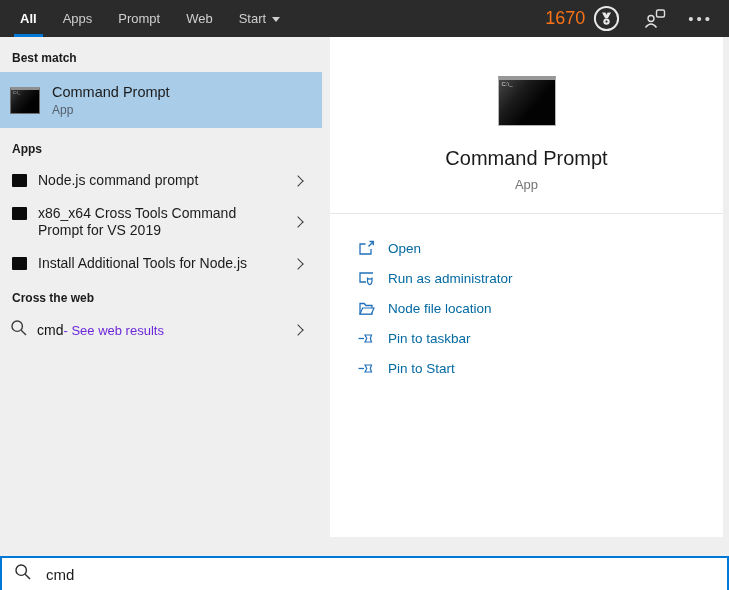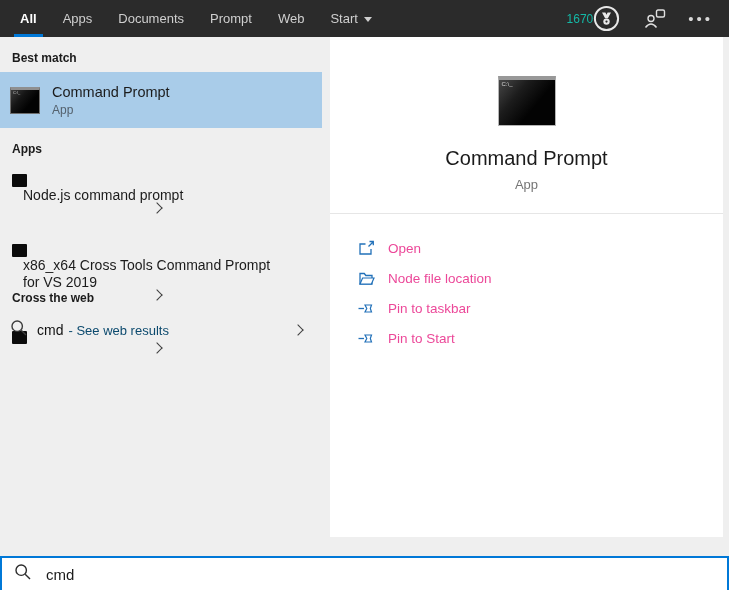--- a/index.html
+++ b/index.html
@@ -10,94 +10,91 @@
   
   .header{position:absolute;top:0;left:0;width:729px;height:37px;background:#2b2b2b;
           display:flex;align-items:stretch;box-sizing:border-box;}
   .tabs{display:flex;margin-left:14px;}
   .tab{display:flex;align-items:center;padding:3px 6px 0 6px;margin-right:14px;
        font-size:13px;color:#cfcfcf;border-bottom:3px solid transparent;box-sizing:border-box;cursor:default;}
   .tab.active{color:#ffffff;font-weight:bold;border-bottom-color:#0078d7;}
   .tab .drop-arrow{width:0;height:0;border-left:4px solid transparent;border-right:4px solid transparent;
        border-top:5px solid #cfcfcf;margin-left:6px;margin-top:1px;}
   .header-right{margin-left:auto;display:flex;align-items:center;margin-right:16px;}
-  .points{font-size:12px;color:#14b8a6;margin-right:0;}
+  .points{font-size:18px;color:#f97316;margin-right:8px;}
   .hdr-icon{display:flex;align-items:center;justify-content:center;}
   .hdr-icon.medal{margin-right:24px;}
   .hdr-icon.person{margin-right:22px;}
   .dots{color:#d8d8d8;font-size:15px;letter-spacing:3px;line-height:10px;}
 
   
   .left{position:absolute;top:37px;left:0;width:322px;bottom:34px;}
   .sec-label{position:absolute;left:12px;font-size:12px;font-weight:bold;color:#1b1b1b;text-align:right;}
   #lbl-best{top:14px;}
   #lbl-apps{top:105px;}
   #lbl-web{top:254px;}
   .best-row{position:absolute;top:35px;left:0;width:322px;height:56px;background:#a9cce9;
             display:flex;align-items:center;cursor:default;}
   .best-text{margin-left:12px;}
   .best-title{font-size:14.5px;color:#1b1b1b;}
   .best-sub{font-size:12px;color:#54616d;margin-top:3px;}
 
   .app-rows{position:absolute;top:128px;left:0;width:322px;}
-  .row{display:flex;align-items:flex-start;padding:7px 12px;box-sizing:border-box;cursor:default;flex-direction:column;}
-  .row + .row{margin-top:16px;}
+  .row{display:flex;align-items:flex-start;padding:7px 12px;box-sizing:border-box;cursor:default;}
+  .row + .row{margin-top:2px;}
   .term-icon{width:15px;height:13px;background:#0b0b0b;border-radius:1px;flex:0 0 auto;margin-top:2px;}
   .row-label{font-size:14px;color:#1b1b1b;line-height:17px;margin-left:11px;flex:1;padding-right:26px;}
   .chev{width:7px;height:7px;border-top:1.5px solid #3f3f3f;border-right:1.5px solid #3f3f3f;
         transform:rotate(45deg);align-self:center;flex:0 0 auto;margin-right:8px;}
 
   .web-row{position:absolute;top:275px;left:0;width:322px;height:36px;display:flex;align-items:center;cursor:default;}
   .web-row .mag{margin-left:10px;flex:0 0 auto;}
   .web-query{font-size:14px;color:#111;margin-left:9px;}
-  .web-suffix{font-size:13px;color:#0c4a6e;margin-left:5px;flex:1;}
+  .web-suffix{font-size:13px;color:#6d28d9;flex:1;}
   .web-row .chev{margin-right:20px;}
 
   
   .cmd-icon-sm{width:30px;height:27px;margin-left:10px;flex:0 0 auto;box-sizing:border-box;
      background:linear-gradient(130deg,#3c3c3c 0%,#151515 35%,#020202 65%);
      border:1px solid #6d6d6d;border-top:3px solid #8f8f8f;position:relative;}
   .cmd-icon-sm::after{content:"C:\\_";position:absolute;top:0;left:2px;color:#cfcfcf;font-size:4px;line-height:5px;}
   .cmd-icon-lg{width:58px;height:50px;margin:39px auto 0 auto;box-sizing:border-box;
      background:linear-gradient(130deg,#474747 0%,#1c1c1c 32%,#030303 62%);
      border:1px solid #b5b5b5;border-top:4px solid #989898;position:relative;}
   .cmd-icon-lg::after{content:"C:\\_";position:absolute;top:1px;left:3px;color:#d8d8d8;font-size:6px;line-height:6px;}
 
   
   .card{position:absolute;left:330px;top:37px;width:393px;height:500px;background:#ffffff;}
   .card-title{text-align:center;margin-top:21px;font-size:20px;color:#1b1b1b;}
   .card-sub{text-align:center;margin-top:7px;font-size:13px;color:#757575;}
   .divider{height:1px;background:#e6e6e6;margin-top:21px;}
   .actions{margin-top:19px;}
   .action{display:flex;align-items:center;height:30px;padding-left:28px;cursor:default;}
   .action-icon{width:17px;height:17px;flex:0 0 auto;margin-right:13px;display:flex;align-items:center;}
-  .action-label{font-size:13.5px;color:#ec4899;}
+  .action-label{font-size:13.5px;color:#0369a1;}
 
   
   .search-bar{position:absolute;left:0;top:556px;width:729px;height:34px;box-sizing:border-box;
       background:#ffffff;border:2px solid #0078d7;border-bottom:none;display:flex;align-items:center;}
   .search-bar .mag{margin-left:12px;flex:0 0 auto;}
   .search-input{border:none;outline:none;background:transparent;font-family:"Liberation Sans",sans-serif;
       font-size:15px;color:#1b1b1b;margin-left:12px;flex:1;height:24px;}
 </style>
 </head>
 <body>
 
 <div class="stage">
 
   <div class="header">
     <div class="tabs">
       <div class="tab active">
         <span>All</span>
       </div>
       <div class="tab">
         <span>Apps</span>
-      </div>
-      <div class="tab">
-        <span>Documents</span>
       </div>
       <div class="tab">
         <span>Prompt</span>
       </div>
       <div class="tab">
         <span>Web</span>
       </div>
       <div class="tab">
         <span>Start</span>
         <span class="drop-arrow"></span>
@@ -143,20 +140,21 @@
         <span class="row-label">Node.js command prompt</span>
         <span class="chev"></span>
       </div>
       <div class="row">
         <span class="term-icon"></span>
         <span class="row-label">x86_x64 Cross Tools Command Prompt for VS 2019</span>
         <span class="chev"></span>
       </div>
       <div class="row">
         <span class="term-icon"></span>
+        <span class="row-label">Install Additional Tools for Node.js</span>
         <span class="chev"></span>
       </div>
     </div>
 
     <div class="sec-label" id="lbl-web">Cross the web</div>
 
     <div class="web-row">
       <span class="mag">
         <svg width="18" height="18" viewBox="0 0 18 18">
           <circle cx="7.2" cy="7.2" r="5.2" fill="none" stroke="#3c3c3c" stroke-width="1.4"></circle>
@@ -181,20 +179,29 @@
           <svg width="17" height="17" viewBox="0 0 17 17">
             <path d="M13 9 v5 H2 V4 h5.5" fill="none" stroke="#2271b9" stroke-width="1.3"></path>
             <path d="M10.5 6.5 L15.3 1.7 M11.5 1.5 h3.8 v3.8" fill="none" stroke="#2271b9" stroke-width="1.3"></path>
           </svg>
         </span>
         <span class="action-label">Open</span>
       </div>
       <div class="action">
         <span class="action-icon">
           <svg width="17" height="17" viewBox="0 0 17 17">
+            <path d="M15 3 H2 v9 h6" fill="none" stroke="#2271b9" stroke-width="1.3"></path>
+            <path d="M9.5 8.3 c1.5 1.1 3 1.1 4.5 0 v3.2 c0 2.1 -2.25 3.2 -2.25 3.2 s-2.25 -1.1 -2.25 -3.2 z" fill="#ffffff" stroke="#2271b9" stroke-width="1.2"></path>
+          </svg>
+        </span>
+        <span class="action-label">Run as administrator</span>
+      </div>
+      <div class="action">
+        <span class="action-icon">
+          <svg width="17" height="17" viewBox="0 0 17 17">
             <path d="M2 14 V3.5 h4.3 l1.5 2 H14 V14 z" fill="none" stroke="#2271b9" stroke-width="1.3"></path>
             <path d="M2 14 l2.6 -6 H16 l-2.6 6 z" fill="#ffffff" stroke="#2271b9" stroke-width="1.2"></path>
           </svg>
         </span>
         <span class="action-label">Node file location</span>
       </div>
       <div class="action">
         <span class="action-icon">
           <svg width="17" height="17" viewBox="0 0 17 17">
             <line x1="0.5" y1="8.5" x2="6" y2="8.5" stroke="#2271b9" stroke-width="1.3"></line>

